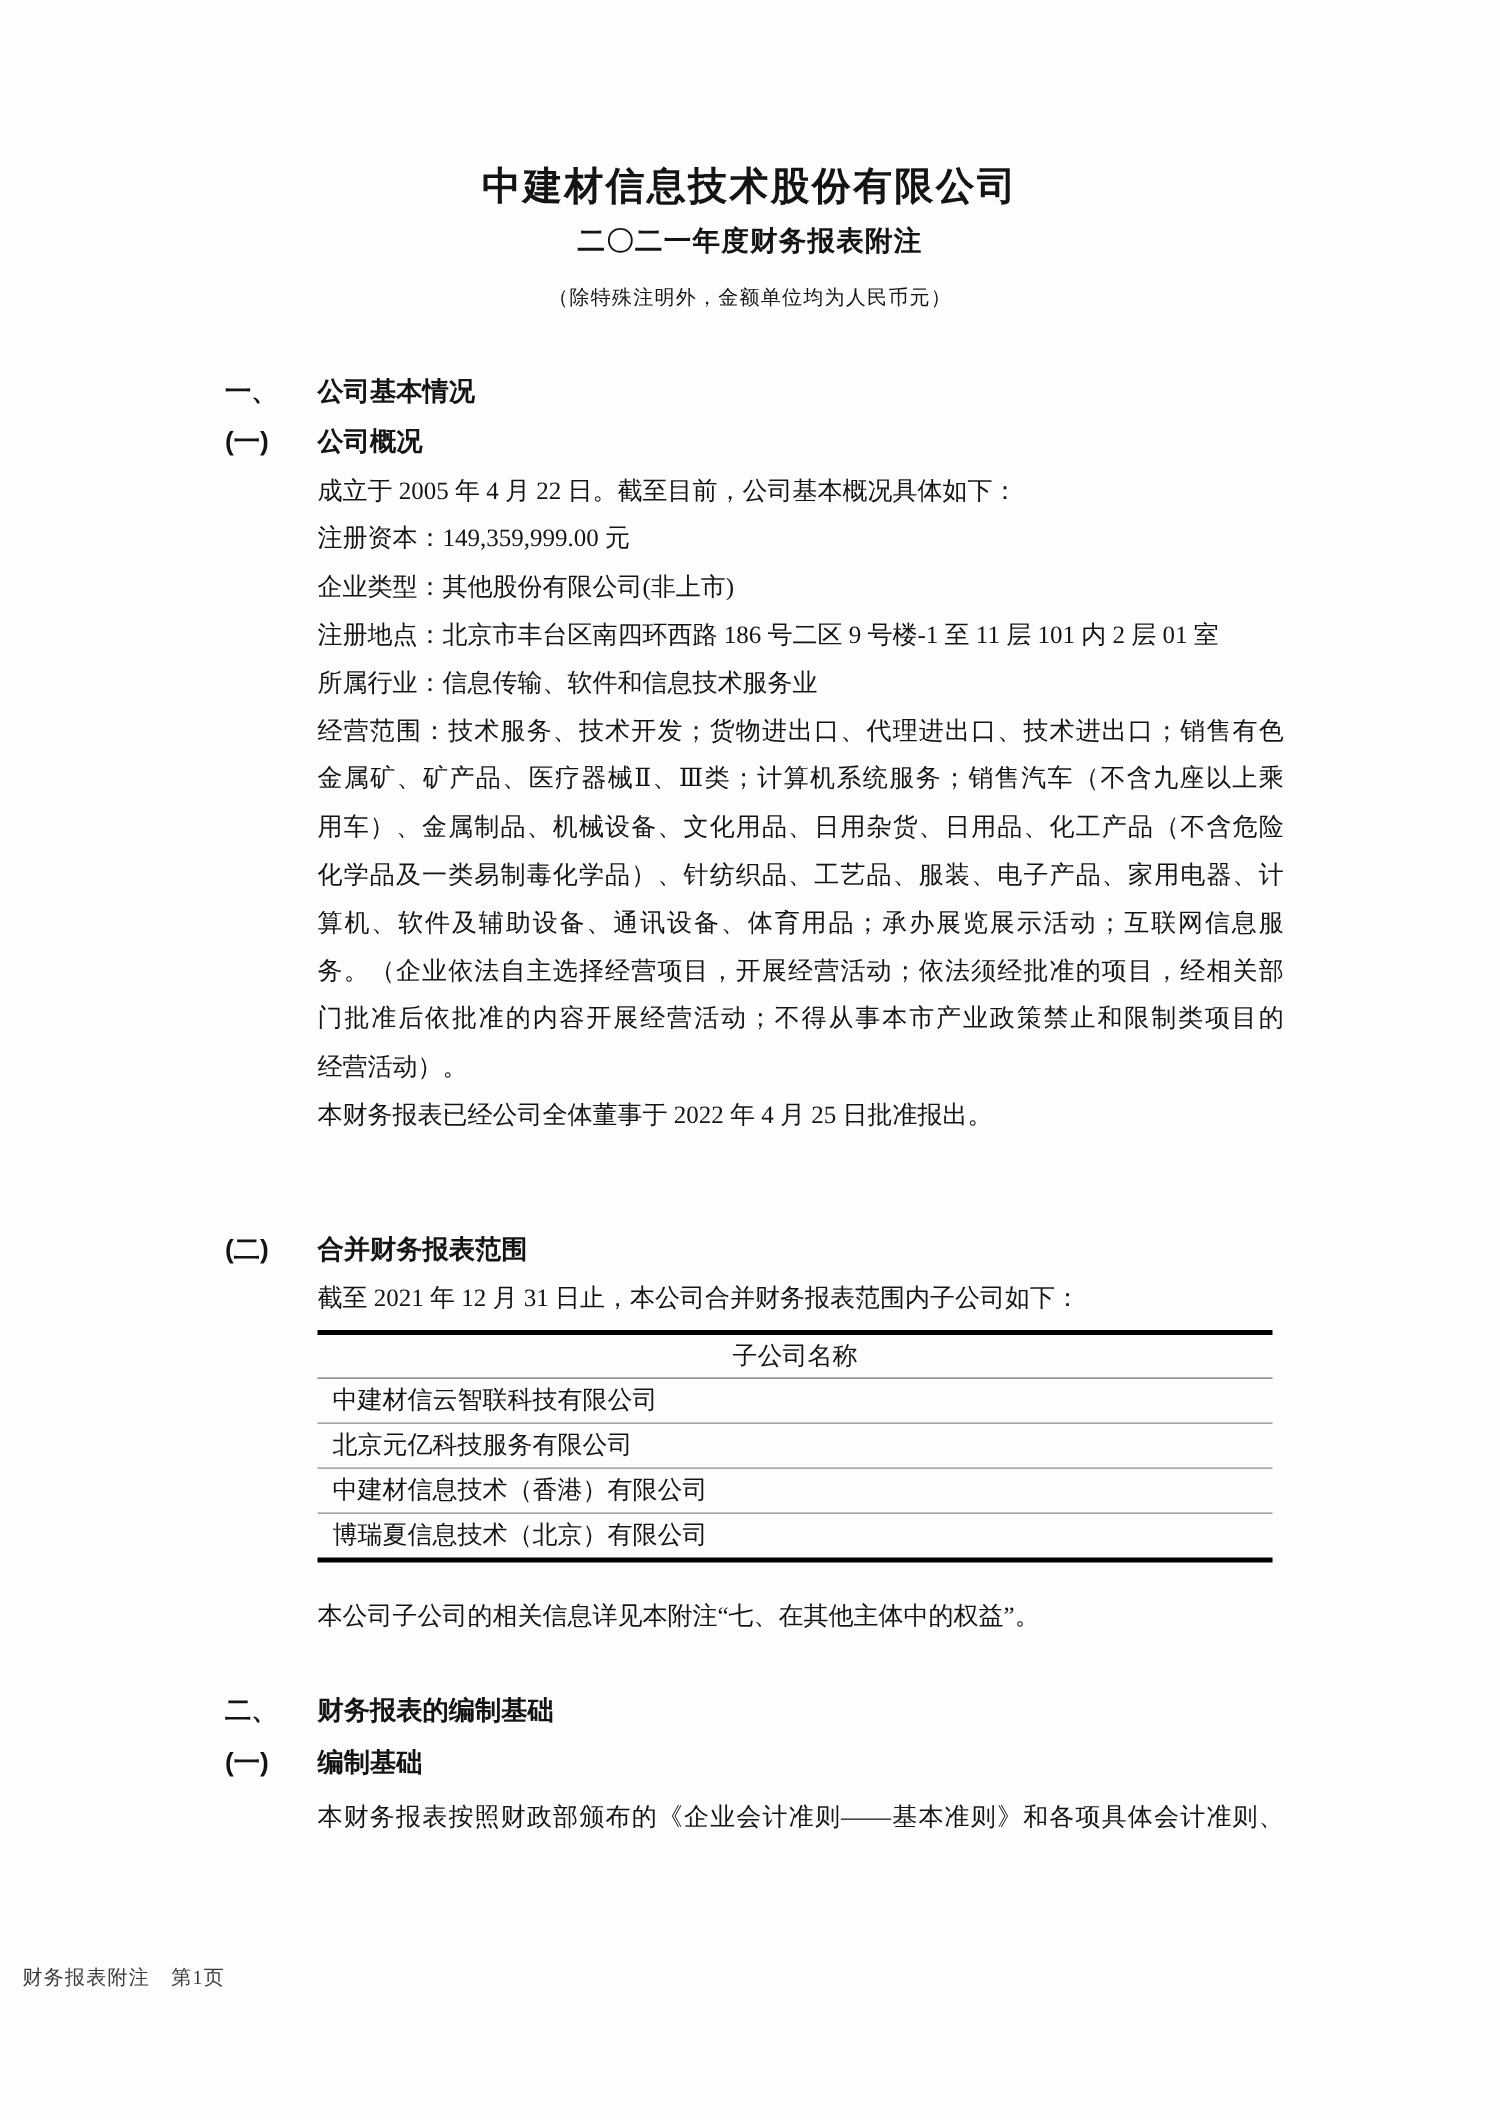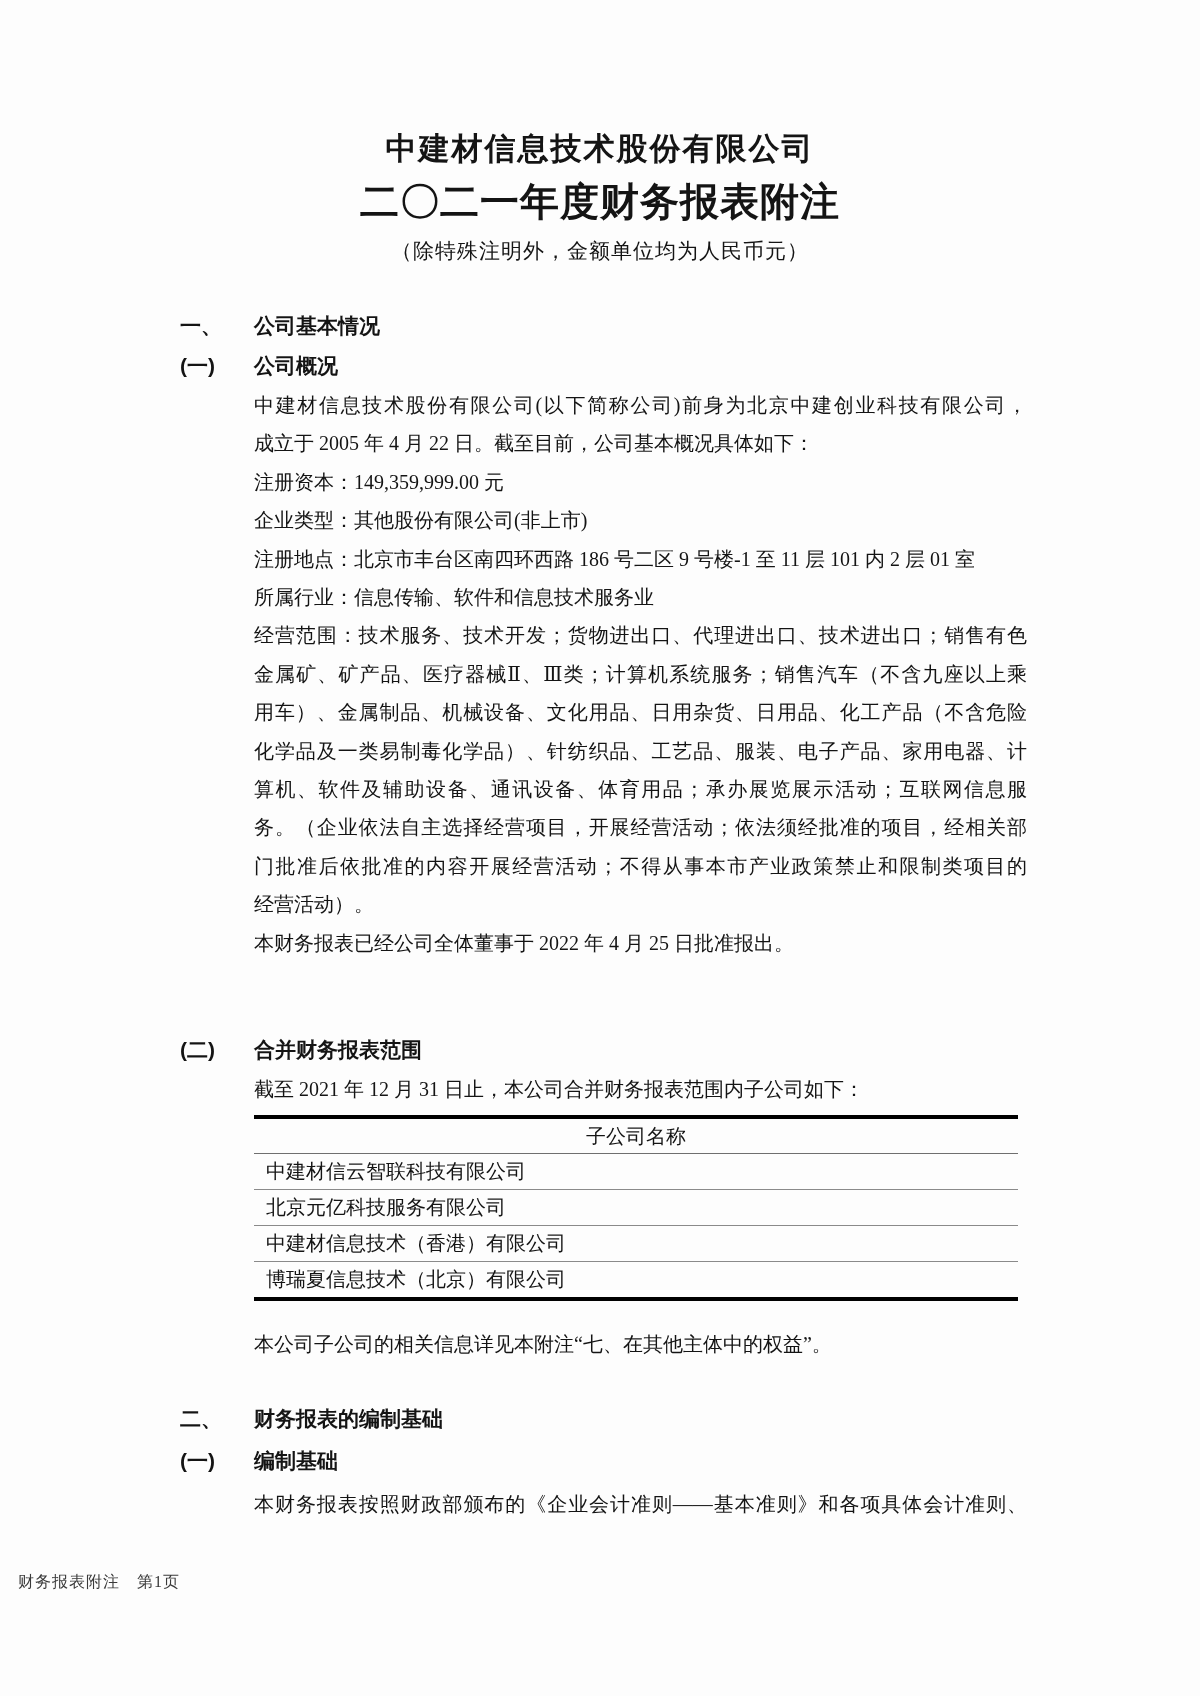--- a/index.html
+++ b/index.html
@@ -11,25 +11,25 @@
     color:#141414;
     font-family:"Liberation Serif","DejaVu Serif",serif;
     overflow:hidden;
   }
   .titles { padding-top:130px; text-align:center; }
   .t1 {
     font-family:"Liberation Sans","DejaVu Sans",sans-serif;
     font-weight:700; font-size:31px; line-height:38px; letter-spacing:2px;
   }
   .t2 {
-    font-family:Liberation Mono, monospace;
-    font-weight:700; font-size:39px; line-height:42px; letter-spacing:1px;
-    margin-top:16px;
+    font-family:Liberation Serif, serif;
+    font-weight:700; font-size:22px; line-height:42px; letter-spacing:1px;
+    margin-top:4px;
   }
-  .sub { font-size:21px; line-height:30px; margin-top:10px; letter-spacing:1px; }
+  .sub { font-size:16px; line-height:30px; margin-top:10px; letter-spacing:1px; }
 
   .row { position:relative; padding-left:254px; padding-right:173px; }
   .row .num {
     position:absolute; left:180px; top:0;
     font-family:"Liberation Sans","DejaVu Sans",sans-serif;
     font-weight:700; font-size:21px;
   }
   .h { font-family:"Liberation Sans","DejaVu Sans",sans-serif;
        font-weight:700; font-size:21px; line-height:40px; }
   .h .num { line-height:40px; }
@@ -79,21 +79,20 @@
   <div class="row h mt-h1a">
     <span class="num">一、</span>
     <span>公司基本情况</span>
   </div>
 
   <div class="row h">
     <span class="num">(一)</span>
     <span>公司概况</span>
   </div>
 
-  <div class="row bodyline j">中建材信息技术股份有限公司(以下简称公司)前身为北京中建创业科技有限公司，</div>
   <div class="row bodyline">成立于 2005 年 4 月 22 日。截至目前，公司基本概况具体如下：</div>
   <div class="row bodyline">注册资本：149,359,999.00 元</div>
   <div class="row bodyline">企业类型：其他股份有限公司(非上市)</div>
   <div class="row bodyline">注册地点：北京市丰台区南四环西路 186 号二区 9 号楼-1 至 11 层 101 内 2 层 01 室</div>
   <div class="row bodyline">所属行业：信息传输、软件和信息技术服务业</div>
   <div class="row bodyline j">经营范围：技术服务、技术开发；货物进出口、代理进出口、技术进出口；销售有色</div>
   <div class="row bodyline j">金属矿、矿产品、医疗器械Ⅱ、Ⅲ类；计算机系统服务；销售汽车（不含九座以上乘</div>
   <div class="row bodyline j">用车）、金属制品、机械设备、文化用品、日用杂货、日用品、化工产品（不含危险</div>
   <div class="row bodyline j">化学品及一类易制毒化学品）、针纺织品、工艺品、服装、电子产品、家用电器、计</div>
   <div class="row bodyline j">算机、软件及辅助设备、通讯设备、体育用品；承办展览展示活动；互联网信息服</div>

